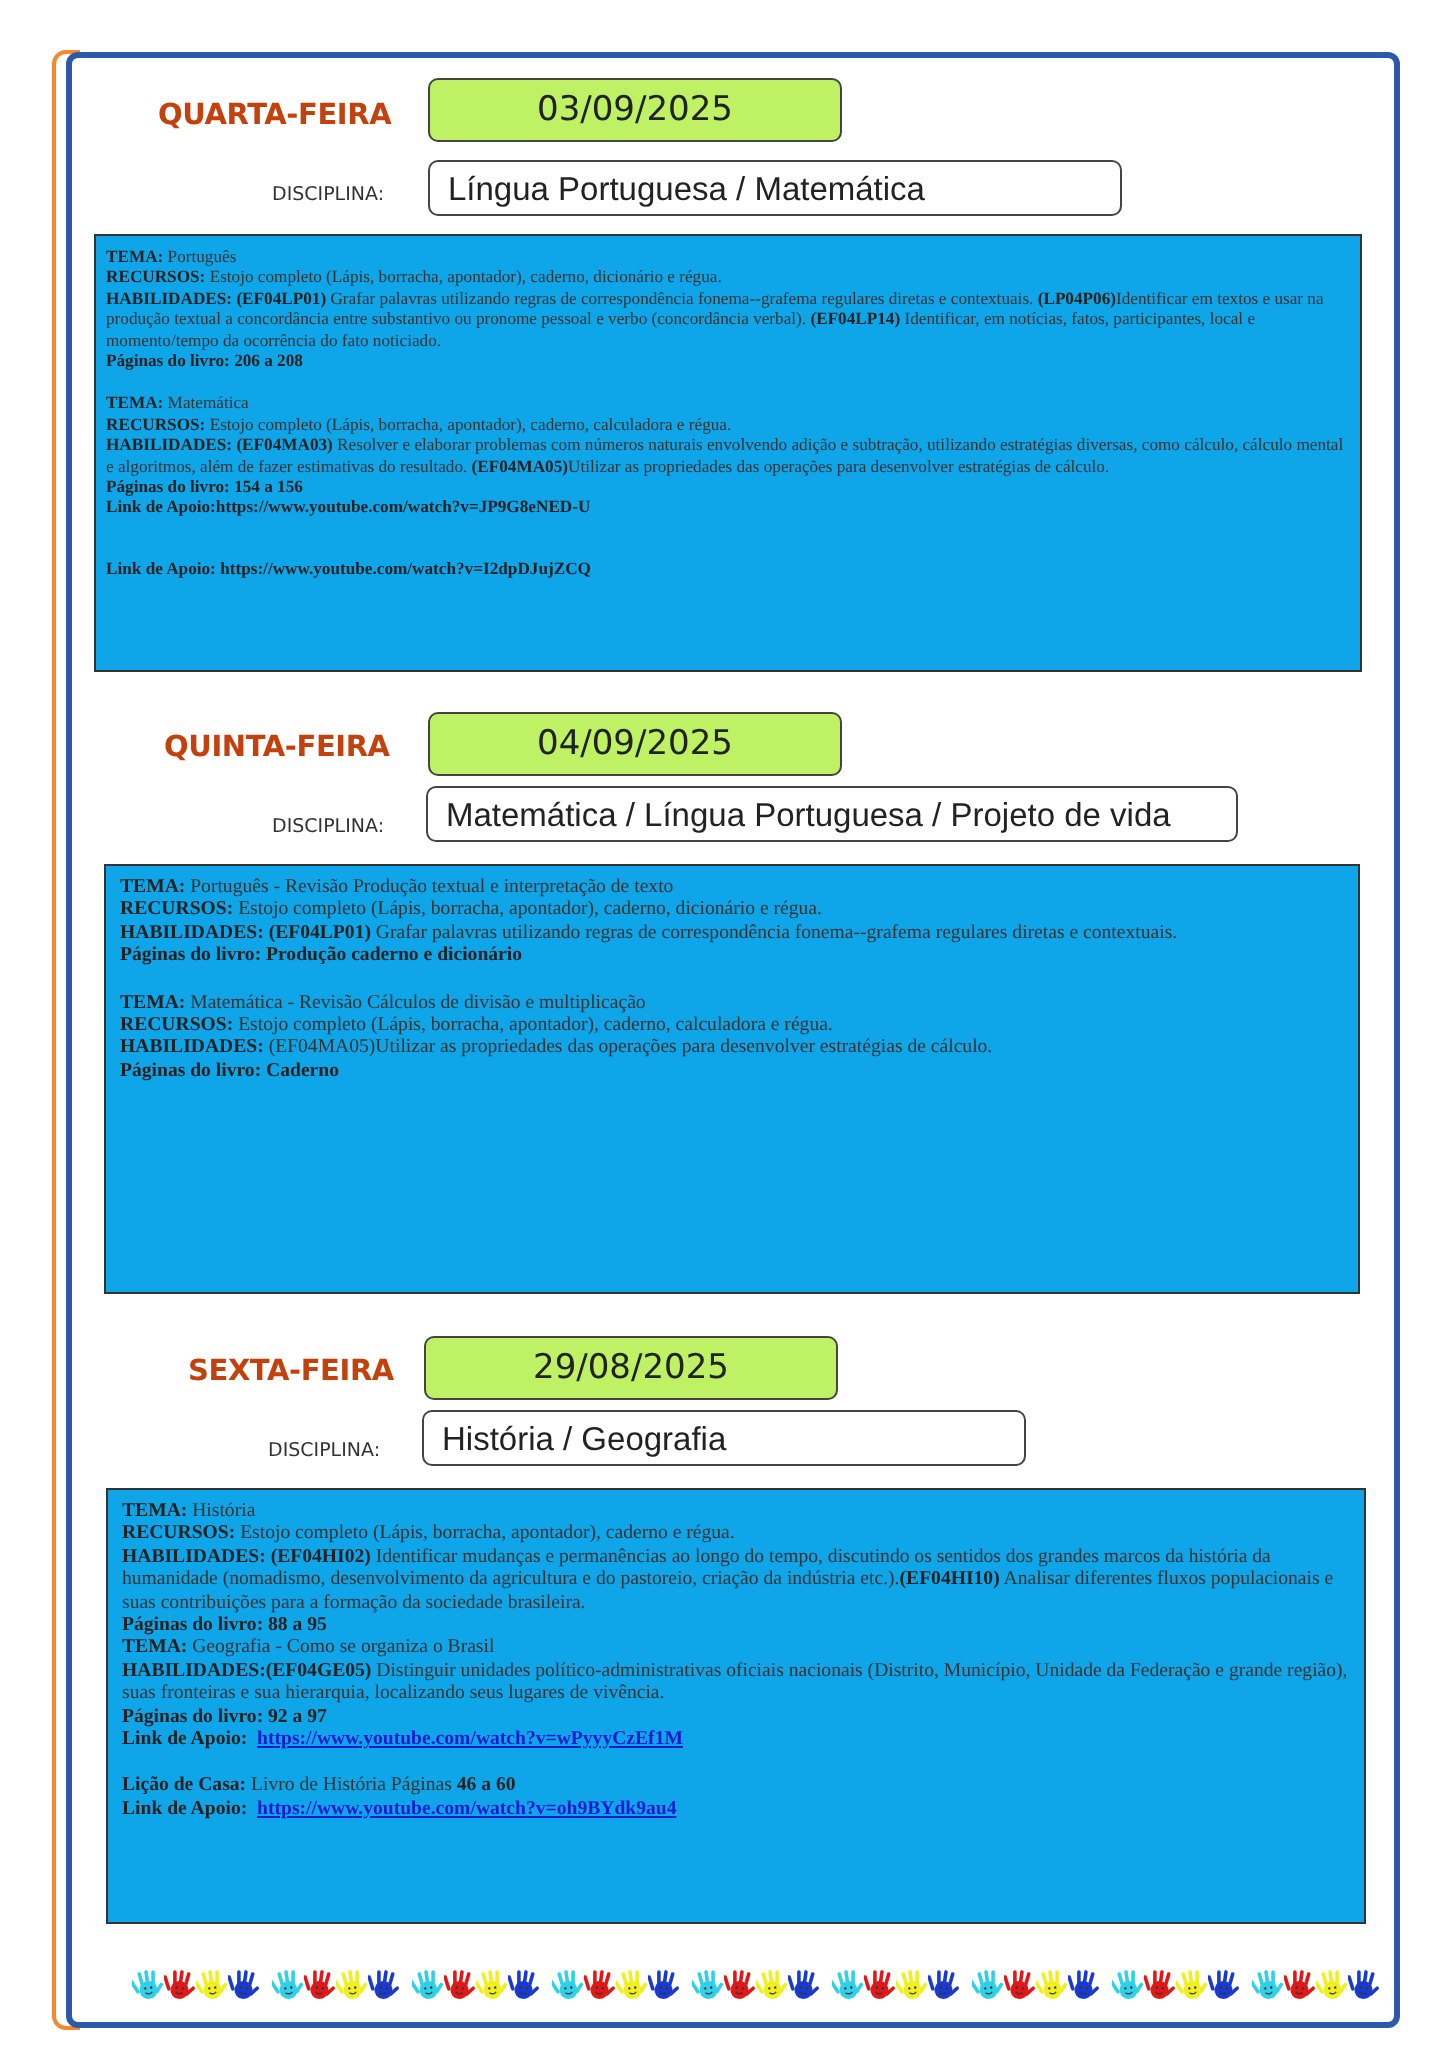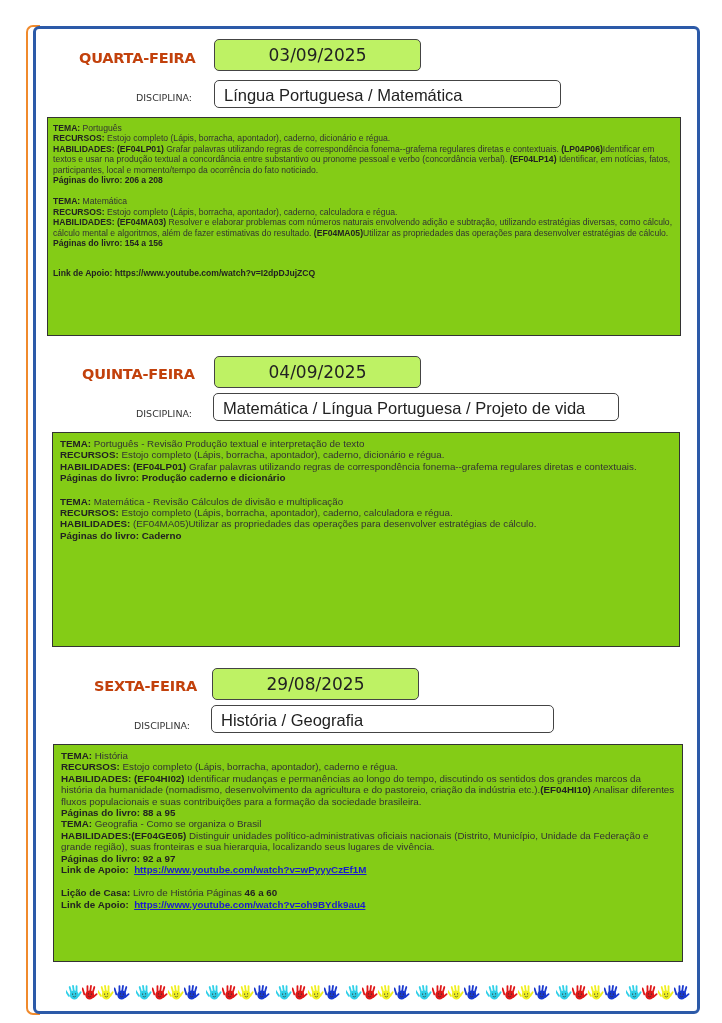--- a/index.html
+++ b/index.html
@@ -3,21 +3,21 @@
   <meta charset="utf-8">
   <style>
     html, body { margin: 0; padding: 0; background: #ffffff; }
     body { width: 722px; height: 1023px; position: relative; overflow: hidden; font-family: "Liberation Sans", sans-serif; color: #222; }
     .frame-orange { position: absolute; left: 26px; top: 25px; width: 12px; height: 986px; border: 2px solid #f08a2c; border-right: none; border-radius: 7px 0 0 7px; }
     .frame-blue { position: absolute; left: 33px; top: 26px; width: 661px; height: 982px; border: 3px solid #2c5aa8; border-radius: 6px; }
     .day-title { position: absolute; font-family: "DejaVu Sans", sans-serif; font-weight: bold; font-size: 14.5px; color: #c2410c; letter-spacing: -0.2px; }
     .date-box { position: absolute; height: 30px; border: 1px solid #444; border-radius: 5px; background: #bef264; font-family: "DejaVu Sans", sans-serif; font-size: 17px; text-align: center; line-height: 30px; color: #222; }
     .disc-label { position: absolute; font-family: "DejaVu Sans", sans-serif; font-size: 9.5px; color: #333; }
     .disc-box { position: absolute; height: 28px; border: 1px solid #444; border-radius: 5px; background: #fff; font-family: "Liberation Sans", sans-serif; font-size: 16.5px; line-height: 28px; padding-left: 9px; color: #222; box-sizing: border-box; }
-    .content-box { position: absolute; border: 1px solid #333; background: #84cc16; box-sizing: border-box; font-family: Liberation Sans, sans-serif; color: #333; }
+    .content-box { position: absolute; border: 1px solid #333; background: #0ea5e9; box-sizing: border-box; font-family: Liberation Serif, serif; color: #333; }
     .content-box.small { font-size: 8.6px; line-height: 10.4px; padding: 5px 5px; }
     .content-box.medium { font-size: 9.8px; line-height: 11.4px; padding: 5px 7px; }
     .para { margin: 0; }
     .gap { height: 11px; }
     b { color: #222; }
     a { color: #1a1ad0; text-decoration: underline; font-weight: bold; }
     .hands { position: absolute; left: 66px; top: 983px; display: flex; gap: 2px; }
     .hand-group { display: flex; gap: 0; margin-right: 4px; }
     .hand { width: 16px; height: 18px; }
   </style>
@@ -36,20 +36,21 @@
   <p class="para"><b>TEMA:</b><span> Português</span></p>
   <p class="para"><b>RECURSOS:</b><span>  Estojo completo (Lápis, borracha, apontador), caderno, dicionário e régua.</span></p>
   <p class="para"><b>HABILIDADES:</b><b> (EF04LP01)</b><span> Grafar palavras utilizando regras de correspondência fonema--grafema regulares diretas e contextuais.</span>
     <b>(LP04P06)</b><span>Identificar em textos e usar na produção textual a concordância entre substantivo ou pronome pessoal e verbo (concordância verbal). </span><b>(EF04LP14)</b><span> Identificar, em notícias, fatos, participantes, local e momento/tempo  da ocorrência do fato noticiado.</span></p>
   <p class="para"><b>Páginas do livro: 206 a 208</b></p>
   <div class="gap"></div>
   <p class="para"><b>TEMA:</b><span> Matemática</span></p>
   <p class="para"><b>RECURSOS:</b><span>  Estojo completo (Lápis, borracha, apontador), caderno, calculadora e régua.</span></p>
   <p class="para"><b>HABILIDADES:</b><b> (EF04MA03)</b><span> Resolver e elaborar problemas com números naturais envolvendo adição e subtração, utilizando estratégias diversas, como cálculo, cálculo mental e algoritmos, além de fazer estimativas do resultado. </span><b>(EF04MA05)</b><span>Utilizar as propriedades das operações para desenvolver estratégias de cálculo.</span></p>
   <p class="para"><b>Páginas do livro: 154 a 156</b></p>
+  <p class="para"><b>Link de Apoio:https://www.youtube.com/watch?v=JP9G8eNED-U</b></p>
   <div class="gap" style="height:20px;"></div>
   <p class="para"><b>Link de Apoio: https://www.youtube.com/watch?v=I2dpDJujZCQ</b></p>
 </div>
 
 <div class="day-title" style="left:82px; top:366px;">QUINTA-FEIRA</div>
 <div class="date-box" style="left:214px; top:356px; width:205px;">04/09/2025</div>
 <div class="disc-label" style="left:136px; top:408px;">DISCIPLINA:</div>
 <div class="disc-box" style="left:213px; top:393px; width:406px;">Matemática / Língua Portuguesa / Projeto de vida</div>
 
 <div class="content-box medium" style="left:52px; top:432px; width:628px; height:215px;">
@@ -60,21 +61,21 @@
   <div class="gap" style="height:12px;"></div>
   <p class="para"><b>TEMA:</b><span>  Matemática  - Revisão Cálculos de divisão e multiplicação</span></p>
   <p class="para"><b>RECURSOS:</b><span>  Estojo completo (Lápis, borracha, apontador), caderno, calculadora e régua.</span></p>
   <p class="para"><b>HABILIDADES:</b><span>  (EF04MA05)</span><span>Utilizar  as propriedades das operações para desenvolver estratégias de cálculo.</span></p>
   <p class="para"><b>Páginas do livro:  Caderno</b></p>
 </div>
 
 <div class="day-title" style="left:94px; top:678px;">SEXTA-FEIRA</div>
 <div class="date-box" style="left:212px; top:668px; width:205px;">29/08/2025</div>
 <div class="disc-label" style="left:134px; top:720px;">DISCIPLINA:</div>
-<div class="disc-box" style="left:211px; top:705px; width:343px;">História / Geografia</div>
+<div class="disc-box" style="left:211px; top:705px; width:302px;">História / Geografia</div>
 
 <div class="content-box medium" style="left:53px; top:744px; width:630px; height:218px;">
   <p class="para"><b>TEMA:</b><span>  História</span></p>
   <p class="para"><b>RECURSOS:</b><span>  Estojo completo (Lápis, borracha, apontador), caderno e régua.</span></p>
   <p class="para"><b>HABILIDADES:</b><b>  (EF04HI02)</b><span>  Identificar mudanças e permanências ao longo do tempo, discutindo os sentidos dos grandes marcos da história da humanidade (nomadismo, desenvolvimento da agricultura e do pastoreio, criação da indústria etc.).</span><b>(EF04HI10)</b><span>  Analisar diferentes fluxos populacionais e suas contribuições para a formação da sociedade brasileira.</span></p>
   <p class="para"><b>Páginas do livro:  88 a 95</b></p>
   <p class="para"><b>TEMA:</b><span>  Geografia - Como se organiza o Brasil</span></p>
   <p class="para"><b>HABILIDADES:</b><b>(EF04GE05)</b><span>  Distinguir unidades político-administrativas oficiais nacionais (Distrito, Município, Unidade da Federação e grande região), suas fronteiras e sua hierarquia, localizando seus lugares de vivência.</span></p>
   <p class="para"><b>Páginas do livro:  92 a 97</b></p>
   <p class="para"><b>Link de Apoio:</b>&nbsp; <a>https://www.youtube.com/watch?v=wPyyyCzEf1M</a></p>

